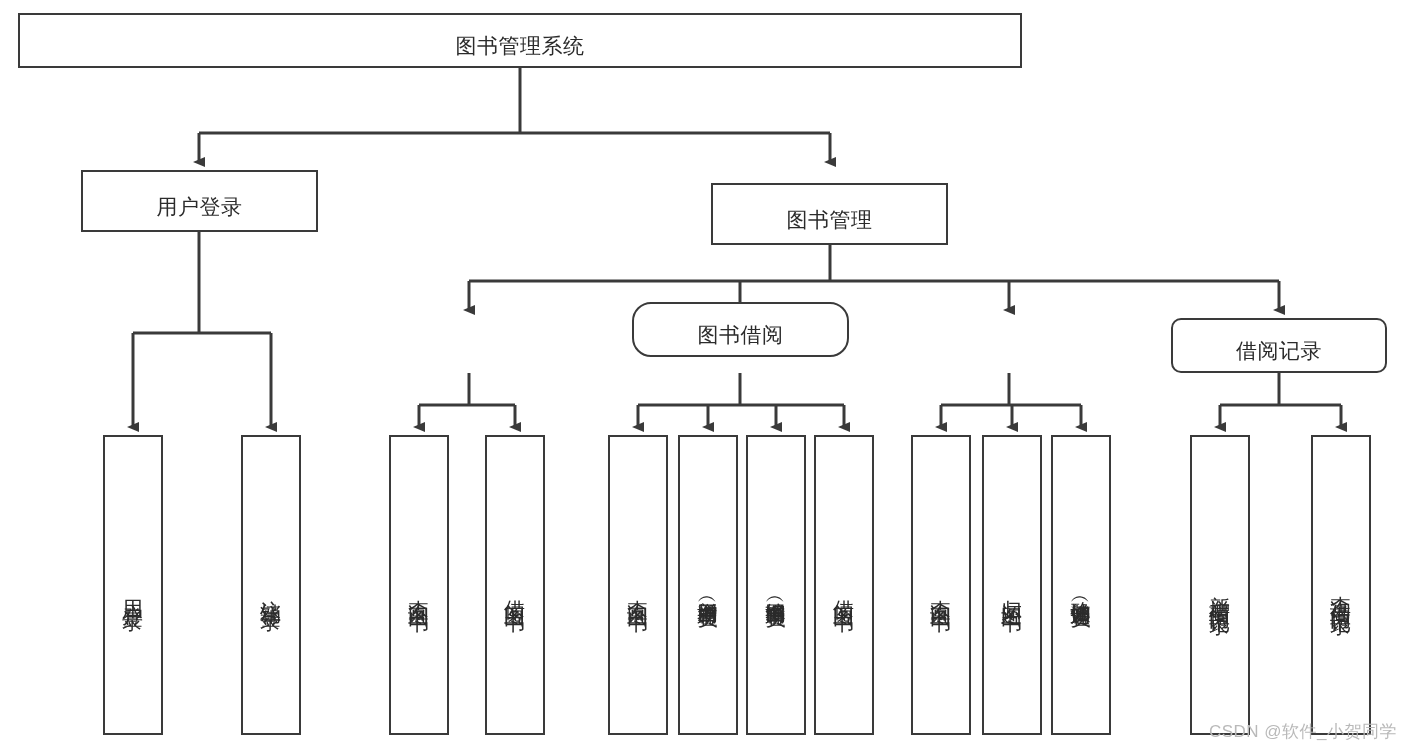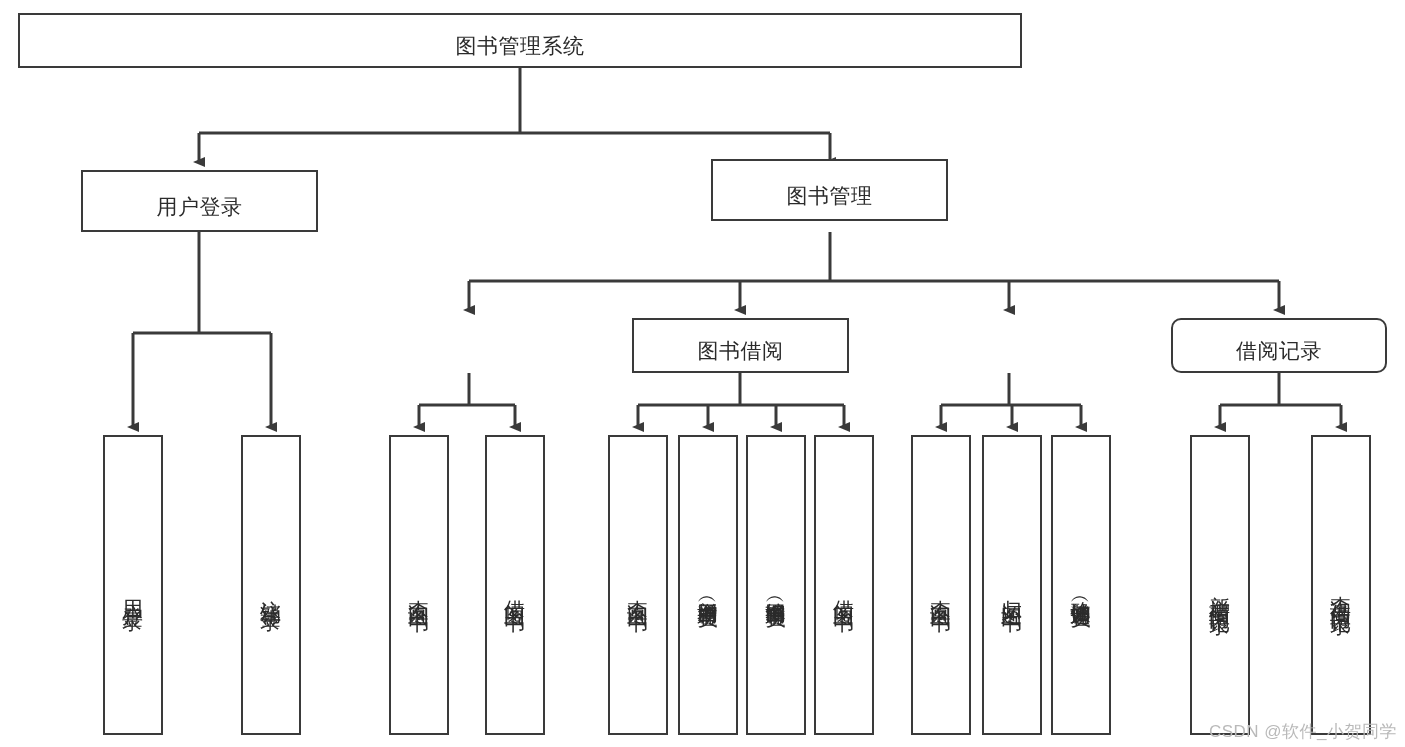--- a/index.html
+++ b/index.html
@@ -134,25 +134,25 @@
     </g>
   </svg>
 
   <div class="node root horiz" style="left:18px; top:13px; width:1004px; height:55px;">
     <span class="label">图书管理系统</span>
   </div>
 
   <div class="node horiz" style="left:81px; top:170px; width:237px; height:62px;">
     <span class="label">用户登录</span>
   </div>
-  <div class="node horiz" style="left:711px; top:159px; width:237px; height:62px;">
+  <div class="node horiz" style="left:711px; top:183px; width:237px; height:62px;">
     <span class="label">图书管理</span>
   </div>
 
-  <div class="node horiz" style="left:632px; top:318px; width:217px; height:55px;">
+  <div class="node horiz" style="left:632px; top:302px; width:217px; height:55px;border-radius:19px;">
     <span class="label">图书借阅</span>
   </div>
   <div class="node horiz" style="left:1171px; top:318px; width:216px; height:55px;border-radius:10px;">
     <span class="label">借阅记录</span>
   </div>
 
   <div class="node vert" style="left:103px; top:435px; width:60px; height:300px;">
     <span class="label">用户登录</span>
   </div>
   <div class="node vert" style="left:241px; top:435px; width:60px; height:300px;">

